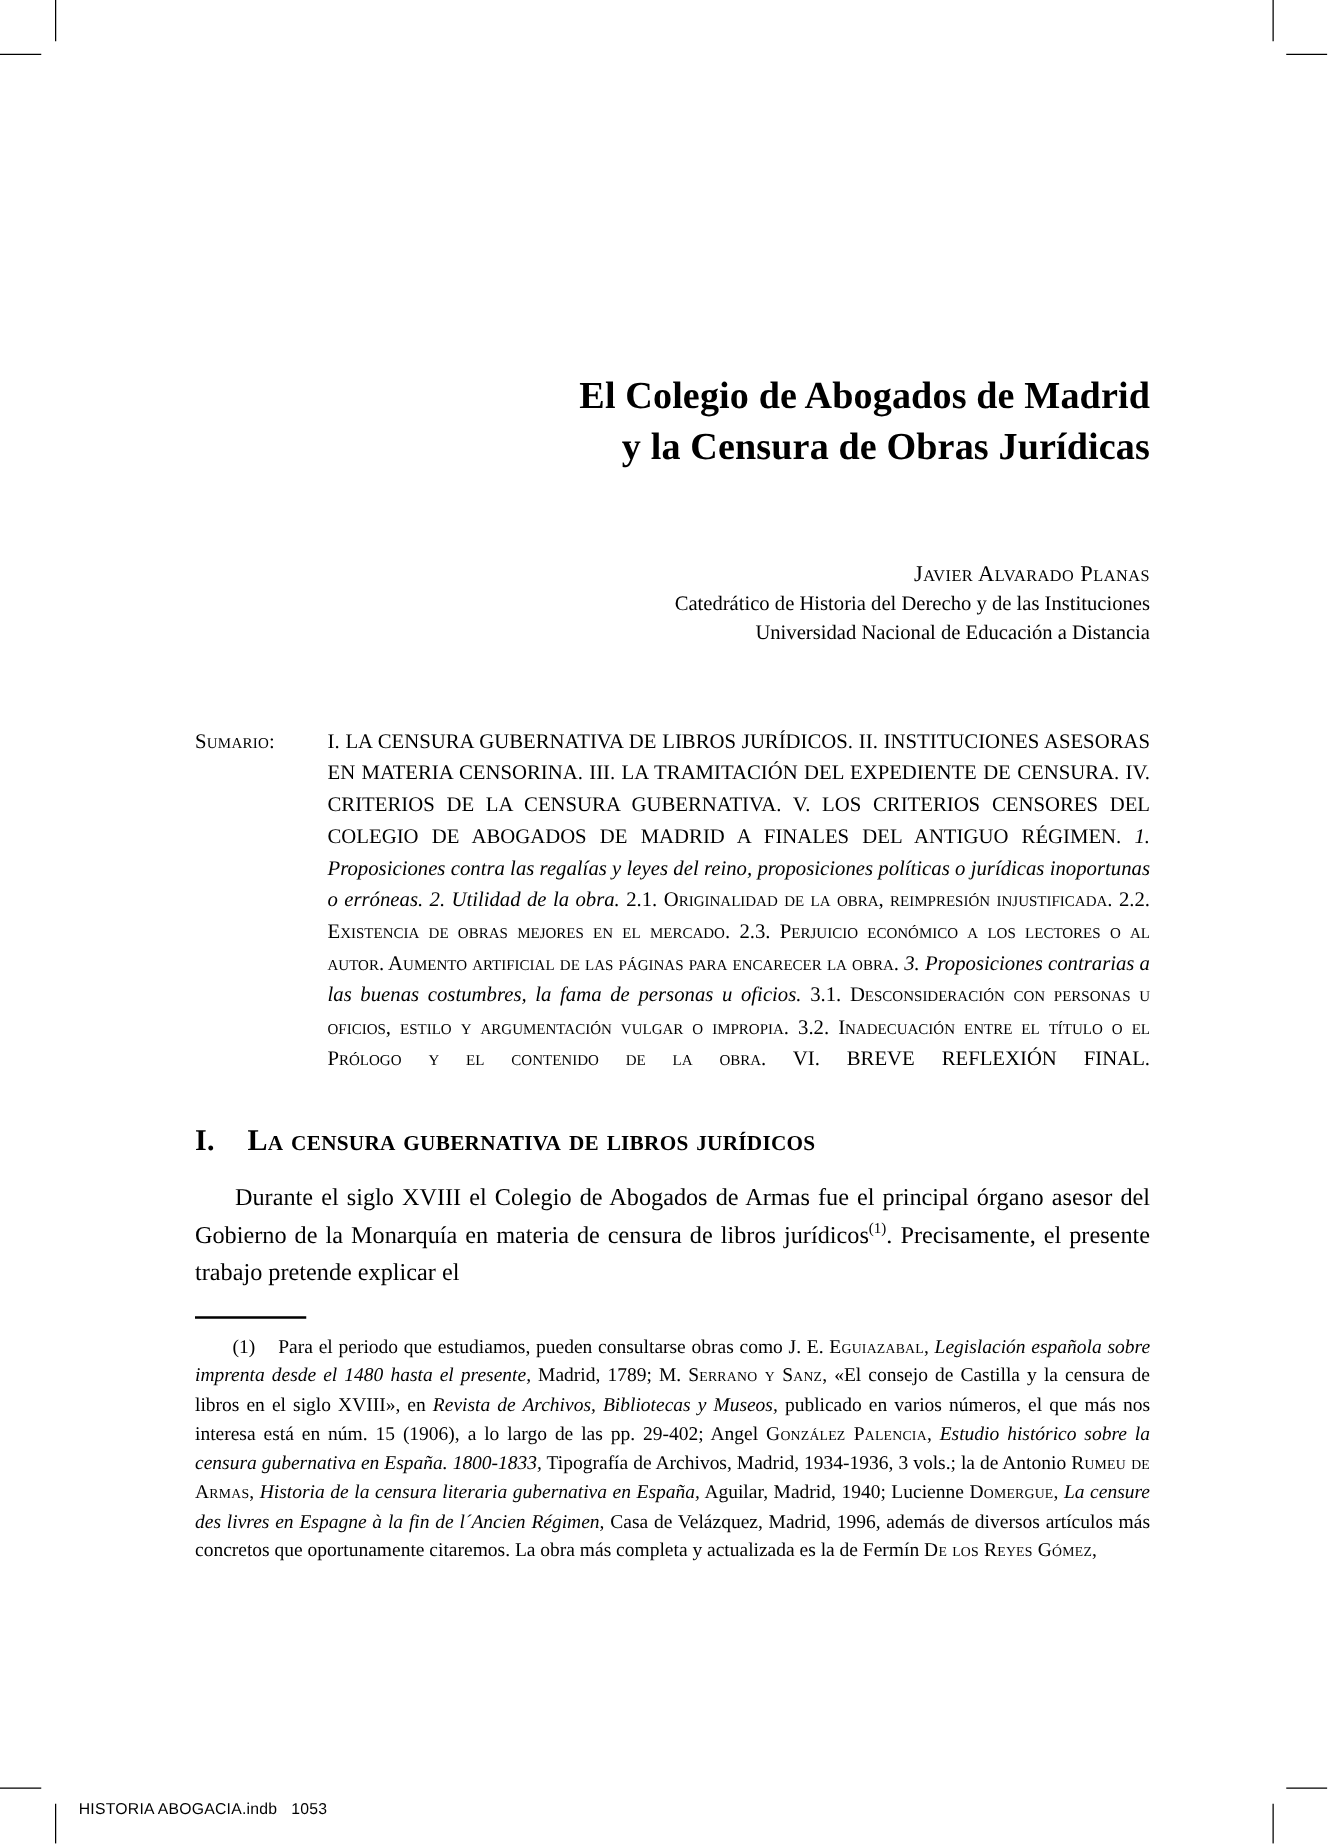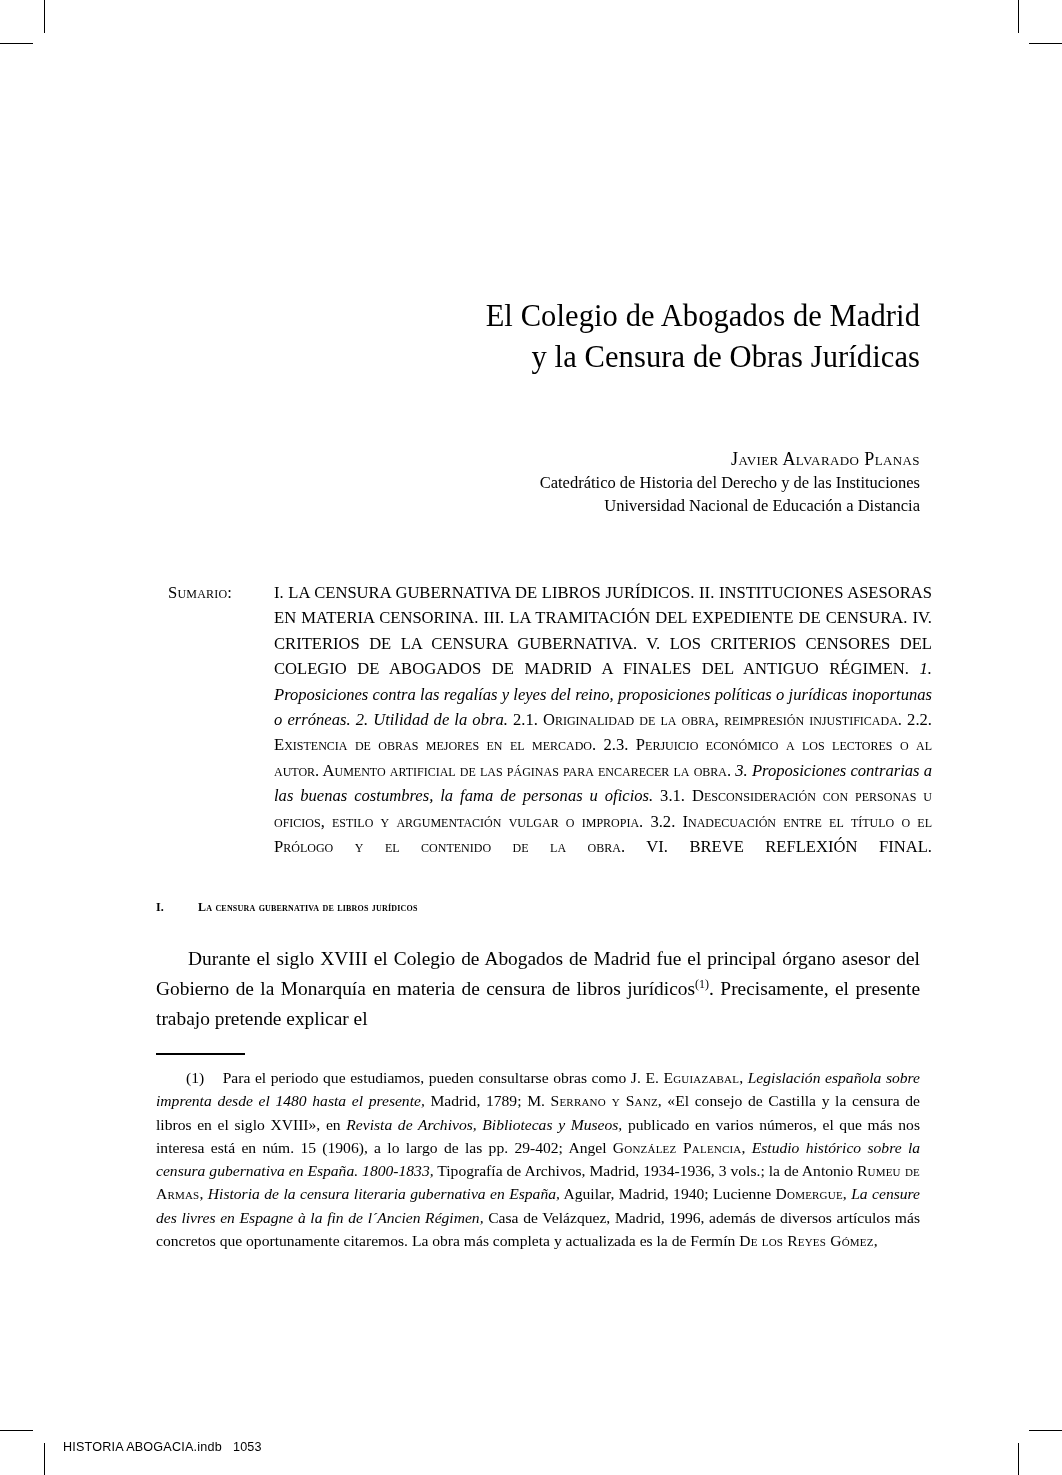--- a/index.html
+++ b/index.html
@@ -35,21 +35,21 @@
   .title-block {
     position: absolute;
     left: 150px;
     top: 296px;
     width: 770px;
     text-align: right;
   }
   .title-line {
     font-size: 30.5px;
     line-height: 41px;
-    font-weight: normal;
+    font-weight: bold;
     letter-spacing: 0.1px;
     white-space: nowrap;
   }
 
   
   .author-block {
     position: absolute;
     left: 150px;
     top: 447px;
     width: 770px;
@@ -67,21 +67,20 @@
   }
 
   
   .sumario {
     position: absolute;
     left: 156px;
     top: 580px;
     width: 764px;
     font-size: 16.6px;
     line-height: 25.4px;
-    margin-left: 12px;
   }
   .sumario-label {
     float: left;
     width: 104px;
     font-variant: small-caps;
     letter-spacing: 0.2px;
     font-size: 16.6px;
   }
   .sumario-body {
     margin-left: 106px;
@@ -94,21 +93,21 @@
     font-style: italic;
     font-variant: normal;
   }
 
   
   .section-heading {
     position: absolute;
     left: 156px;
     top: 900px;
     width: 764px;
-    font-size: 12px;
+    font-size: 24px;
     font-weight: bold;
     font-variant: small-caps;
     letter-spacing: 0.2px;
   }
   .section-heading .num {
     display: inline-block;
     width: 42px;
   }
 
   
@@ -199,21 +198,21 @@
 
   <div class="sumario">
     <span class="sumario-label">Sumario:</span>
     <div class="sumario-body"><span>I. LA CENSURA GUBERNATIVA DE LIBROS JURÍDICOS. II. INSTITUCIONES ASESORAS EN MATERIA CENSORINA. III. LA TRAMITACIÓN DEL EXPEDIENTE DE CENSURA. IV. CRITERIOS DE LA CENSURA GUBERNATIVA. V. LOS CRITERIOS CENSORES DEL COLEGIO DE ABOGADOS DE MADRID A FINALES DEL ANTIGUO RÉGIMEN. </span><span class="it">1. Proposiciones contra las regalías y leyes del reino, proposiciones políticas o jurídicas inoportunas o erróneas. 2. Utilidad de la obra.</span><span> 2.1. Originalidad de la obra, reimpresión injustificada. 2.2. Existencia de obras mejores en el mercado. 2.3. Perjuicio económico a los lectores o al autor. Aumento artificial de las páginas para encarecer la obra. </span><span class="it">3. Proposiciones contrarias a las buenas costumbres, la fama de personas u oficios.</span><span> 3.1. Desconsideración con personas u oficios, estilo y argumentación vulgar o impropia. 3.2. Inadecuación entre el título o el Prólogo y el contenido de la obra. VI. BREVE REFLEXIÓN FINAL.</span></div>
   </div>
 
   <div class="section-heading">
     <span class="num">I.</span><span>La censura gubernativa de libros jurídicos</span>
   </div>
 
-  <div class="body-par"><span>Durante el siglo XVIII el Colegio de Abogados de Madrid fue el principal órgano asesor del Gobierno de la Monarquía en materia de censura de libros jurídicos</span><sup>(1)</sup><span>. Precisamente, el presente trabajo pretende explicar el</span></div>
+  <div class="body-par"><span>Durante el siglo XVIII el Colegio de Abogados de Armas fue el principal órgano asesor del Gobierno de la Monarquía en materia de censura de libros jurídicos</span><sup>(1)</sup><span>. Precisamente, el presente trabajo pretende explicar el</span></div>
 
   <div class="fn-rule"></div>
 
   <div class="footnote"><span class="fn-num">(1)</span>&nbsp;&nbsp;&nbsp;&nbsp;<span>Para el periodo que estudiamos, pueden consultarse obras como J. E. </span><span class="sc">Eguiazabal</span><span>, </span><span class="it">Legislación española sobre imprenta desde el 1480 hasta el presente,</span><span> Madrid, 1789; M. </span><span class="sc">Serrano y Sanz</span><span>, «El consejo de Castilla y la censura de libros en el siglo XVIII», en </span><span class="it">Revista de Archivos, Bibliotecas y Museos,</span><span> publicado en varios números, el que más nos interesa está en núm. 15 (1906), a lo largo de las pp. 29-402; Angel </span><span class="sc">González Palencia</span><span>, </span><span class="it">Estudio histórico sobre la censura gubernativa en España. 1800-1833,</span><span> Tipografía de Archivos, Madrid, 1934-1936, 3 vols.; la de Antonio </span><span class="sc">Rumeu de Armas</span><span>, </span><span class="it">Historia de la censura literaria gubernativa en España,</span><span> Aguilar, Madrid, 1940; Lucienne </span><span class="sc">Domergue</span><span>, </span><span class="it">La censure des livres en Espagne à la fin de l´Ancien Régimen,</span><span> Casa de Velázquez, Madrid, 1996, además de diversos artículos más concretos que oportunamente citaremos. La obra más completa y actualizada es la de Fermín </span><span class="sc">De los Reyes Gómez</span><span>,</span></div>
 
   <div class="footer-left">HISTORIA ABOGACIA.indb   1053</div>
   <div class="footer-right">06/08/14   10:32</div>
 
 </div>
 

